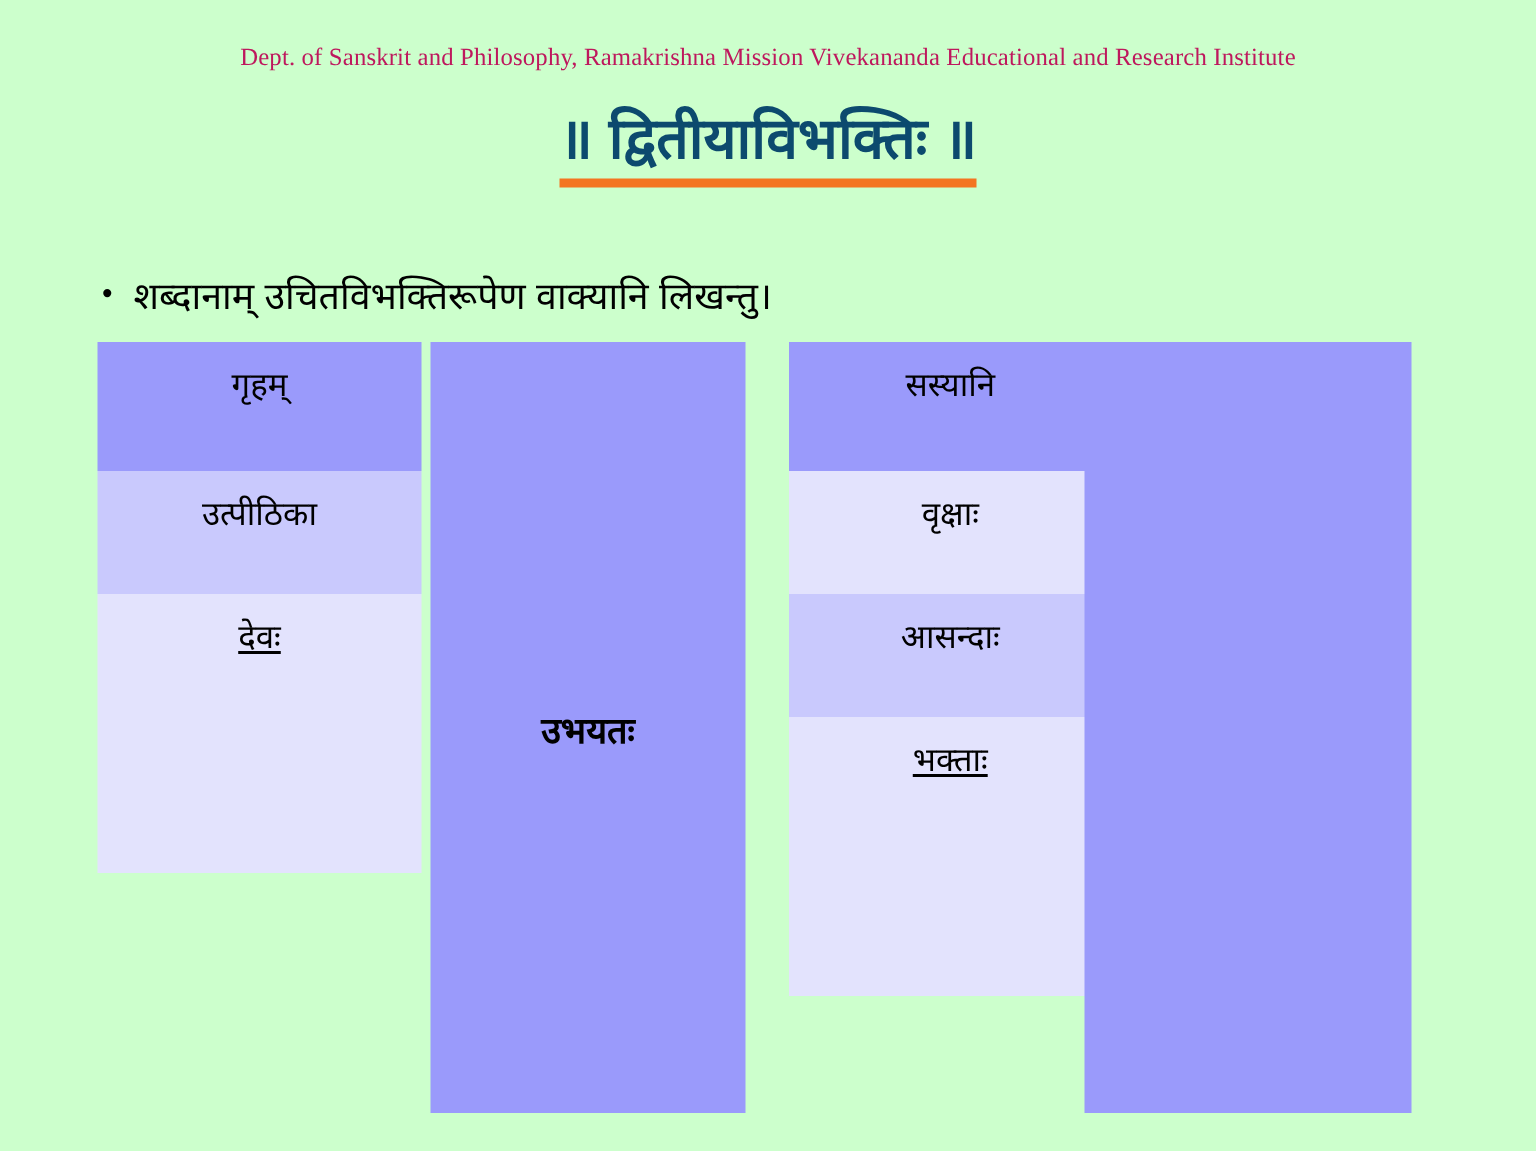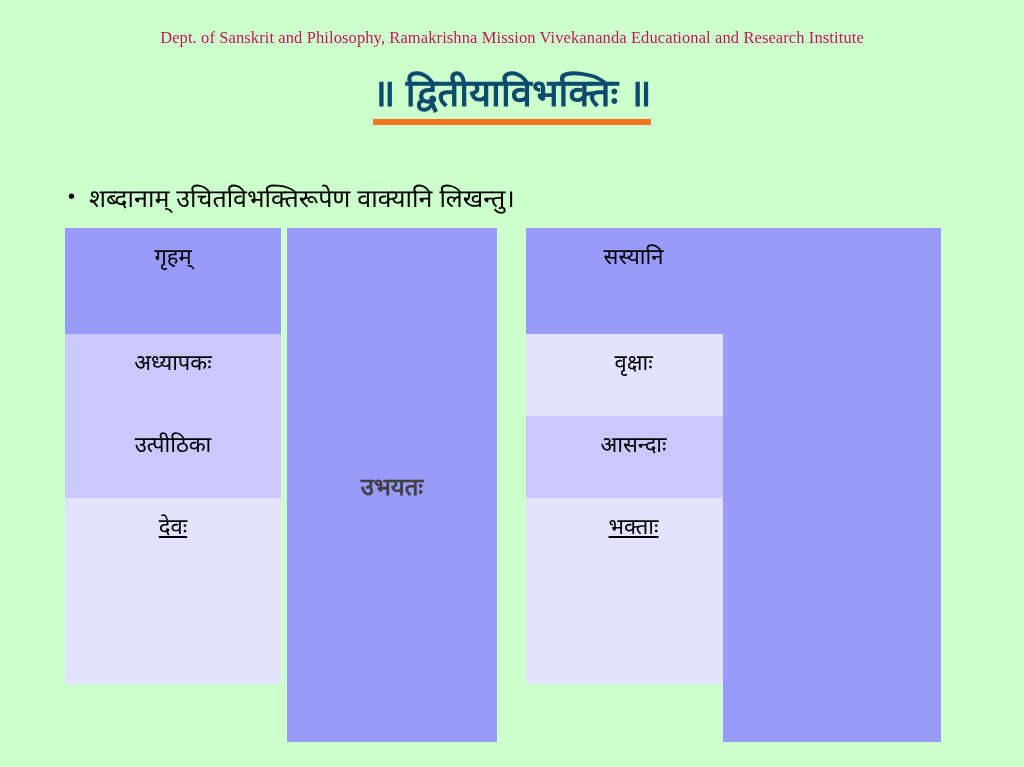--- a/index.html
+++ b/index.html
@@ -92,41 +92,41 @@
     box-sizing: border-box;
     display: flex;
     align-items: flex-start;
     justify-content: center;
     padding-top: 12px;
     font-family: "Liberation Sans", "DejaVu Sans", sans-serif;
     font-size: 22px;
     color: #000;
     overflow: hidden;
   }
-  .cell.r1 { height: 106px; }
+  .cell.r1 { height: 86px; }
   .cell.r2 { height: 82px; }
   .cell.r3 { height: 82px; }
   .cell.r4 { height: 82px; }
   .cell.r5 { height: 186px; text-decoration: underline; }
 
   .shade-dark  { background: #9a9afb; }
   .shade-med   { background: #c9c9fd; }
   .shade-light { background: #e3e3fd; }
 
   .merged-cell {
     box-sizing: border-box;
     height: 514px;
     background: #9a9afb;
     display: flex;
     align-items: center;
     justify-content: center;
     font-family: "Liberation Sans", "DejaVu Sans", sans-serif;
     font-size: 24px;
     font-weight: bold;
-    color: #404040;
+    color: #000000;
   }
   .empty-cell {
     box-sizing: border-box;
     height: 514px;
     background: #9a9afb;
   }
 </style>
 </head>
 <body>
 
@@ -140,21 +140,20 @@
 
   <div class="bullet-row">
     <span class="bullet-dot">•</span>
     <span class="bullet-text">शब्दानाम् उचितविभक्तिरूपेण वाक्यानि लिखन्तु।</span>
   </div>
 
   <div class="table-wrap">
 
     <div class="col col-1">
       <div class="cell r1 shade-dark">गृहम्</div>
-      <div class="cell r2 shade-med">अध्यापकः</div>
       <div class="cell r4 shade-med">उत्पीठिका</div>
       <div class="cell r5 shade-light">देवः</div>
     </div>
 
     <div class="col col-2">
       <div class="merged-cell">उभयतः</div>
     </div>
 
     <div class="col col-3">
       <div class="cell r1 shade-dark">सस्यानि</div>

